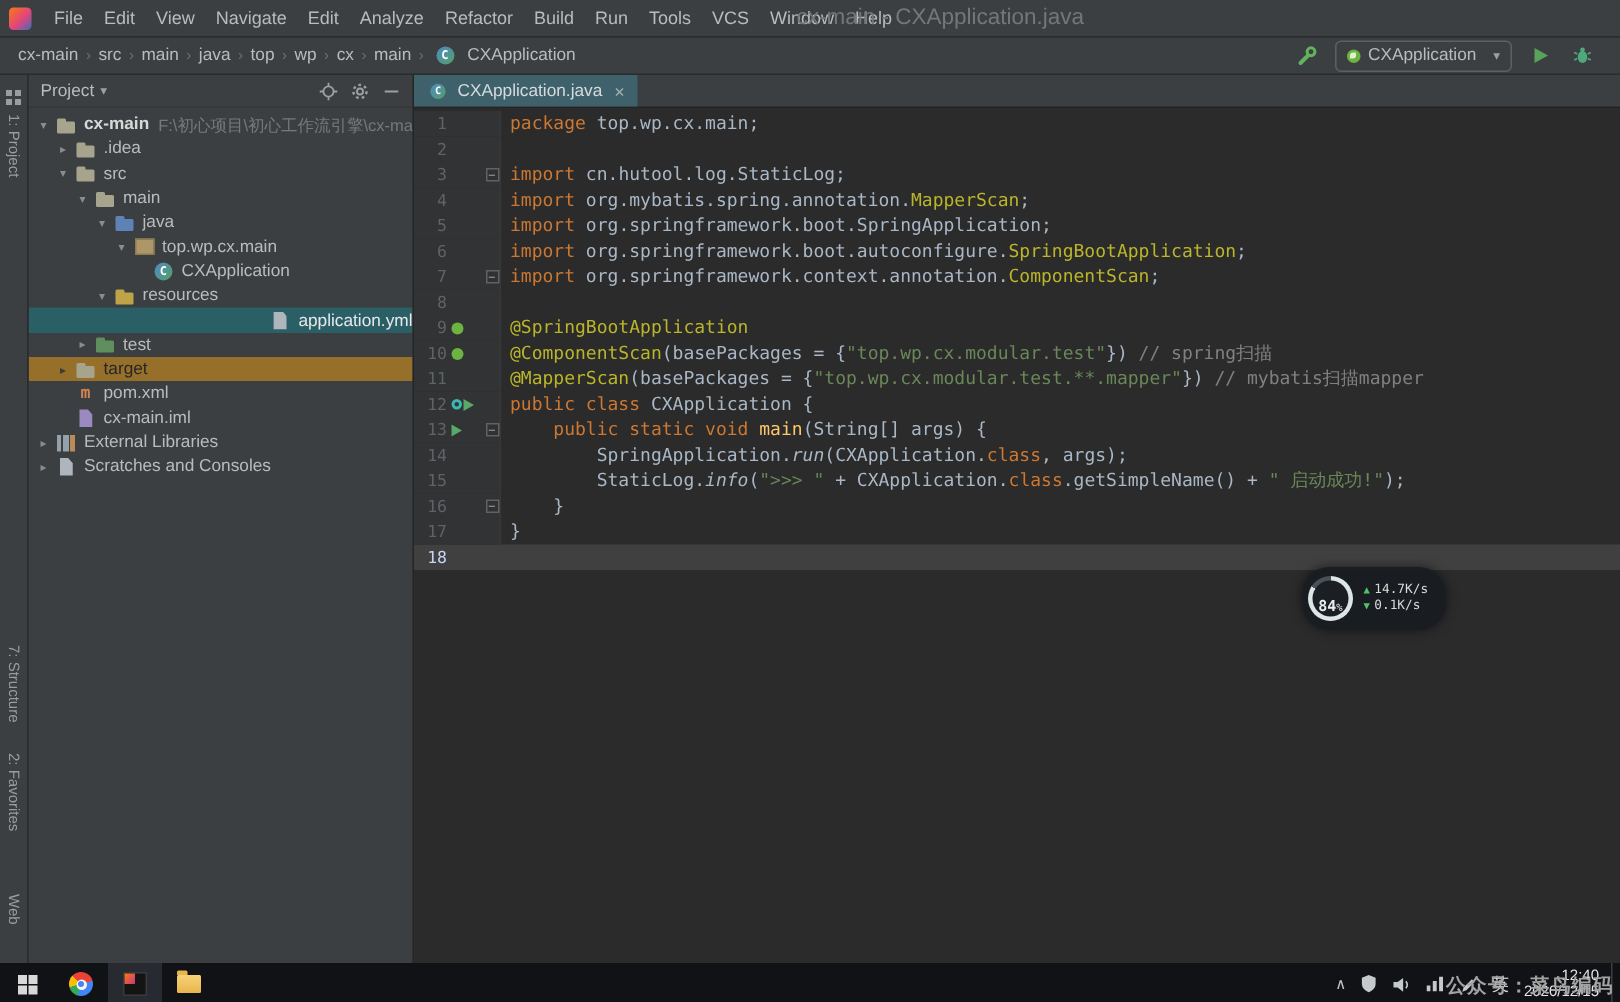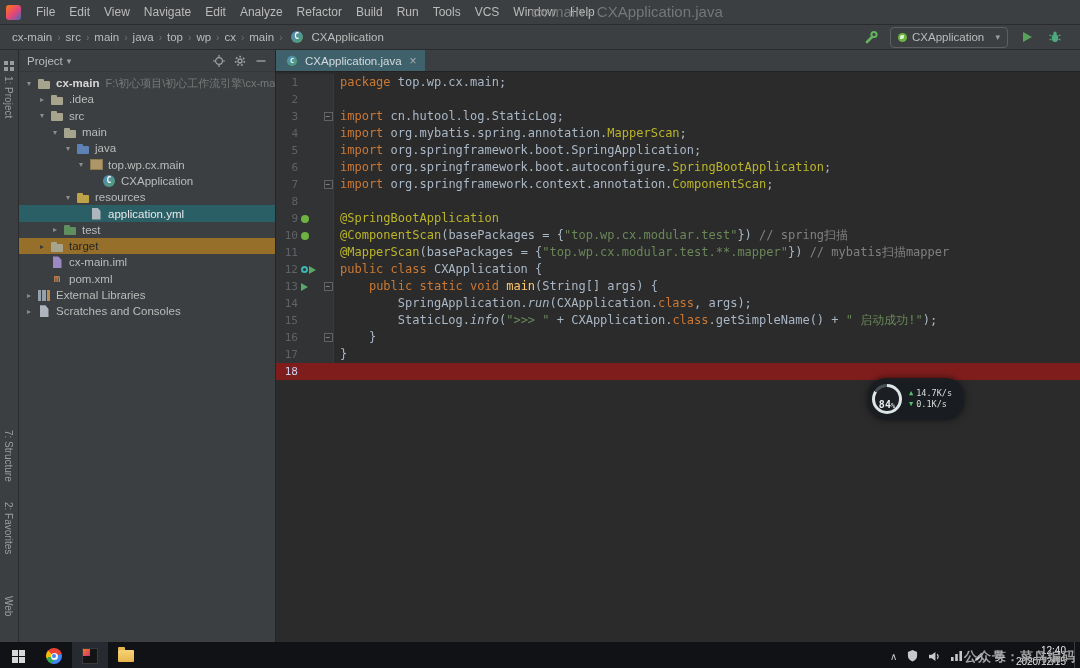--- a/index.html
+++ b/index.html
@@ -83,21 +83,21 @@
   .gut-fold{width:10px;display:flex;align-items:center;justify-content:center;flex:none;}
   .fold-box{width:9px;height:9px;border:1px solid #606366;background:#2F3133;color:#9DA0A3;
     font:8px/7px "DejaVu Sans Mono",monospace;text-align:center;box-sizing:border-box;}
   .gi{display:inline-block;}
   .gi-run{width:0;height:0;border-left:7px solid #59A869;border-top:4px solid transparent;border-bottom:4px solid transparent;}
   .gi-spring{width:8px;height:8px;border-radius:50%;background:#6DB33F;}
   .gi-springrun{width:7px;height:7px;border:2px solid #3CB6B0;border-radius:50%;box-sizing:border-box;}
   .code-text{white-space:pre;padding-left:6px;color:#A9B7C6;}
   .t-k{color:#CC7832;} .t-p{color:#A9B7C6;} .t-s{color:#6A8759;} .t-c{color:#808080;}
   .t-a{color:#BBB529;margin-top:30px;} .t-m{color:#FFC66D;} .t-i{color:#A9B7C6;font-style:italic;}
-  .caret-line{background:#7f1d1d;}
+  .caret-line{background:#404040;}
   .caret-line .gutter{background:transparent;border-right-color:transparent;}
   .caret-line .gut-num{color:#C7D3F4;}
 
   
   .net-widget{position:absolute;left:592px;top:306px;height:36px;display:flex;align-items:center;gap:7px;
     background:rgba(24,27,31,.93);border-radius:18px;padding:3px 12px 3px 4px;box-shadow:0 0 7px rgba(0,0,0,.55);}
   .gauge{width:30px;height:30px;border-radius:50%;display:flex;align-items:center;justify-content:center;position:relative;flex:none;}
   .gauge::before{content:"";position:absolute;inset:3px;border-radius:50%;background:#1B1F23;}
   .gauge-text{position:relative;color:#E8EDEF;font-size:10px;font-weight:bold;margin-top:12px;}
   .gauge-text small{font-size:7px;font-weight:normal;}
@@ -278,44 +278,44 @@
           <div class="tree-row" style="padding-left: 69px;">
             <span class="chevron"></span>
             <span class="ticon i-class"></span>
             <span class="tlabel">CXApplication</span>
           </div>
           <div class="tree-row" style="padding-left: 43px;">
             <span class="chevron">▾</span>
             <span class="ticon i-resources-folder"></span>
             <span class="tlabel">resources</span>
           </div>
-          <div class="tree-row hl-selected" style="padding-left: 56px;">
+          <div class="tree-row hl-selected" style="padding-left: 56px; justify-content: flex-end;">
             <span class="chevron"></span>
             <span class="ticon i-yml-file"></span>
             <span class="tlabel">application.yml</span>
           </div>
           <div class="tree-row" style="padding-left: 30px;">
             <span class="chevron">▸</span>
             <span class="ticon i-test-folder"></span>
             <span class="tlabel">test</span>
           </div>
           <div class="tree-row hl-excluded" style="padding-left: 17px;">
             <span class="chevron">▸</span>
             <span class="ticon i-folder"></span>
             <span class="tlabel">target</span>
           </div>
           <div class="tree-row" style="padding-left: 17px;">
             <span class="chevron"></span>
+            <span class="ticon i-maven-file"></span>
+            <span class="tlabel">pom.xml</span>
+          </div>
+          <div class="tree-row" style="padding-left: 17px;">
+            <span class="chevron"></span>
             <span class="ticon i-iml-file"></span>
             <span class="tlabel">cx-main.iml</span>
-          </div>
-          <div class="tree-row" style="padding-left: 17px;">
-            <span class="chevron"></span>
-            <span class="ticon i-maven-file"></span>
-            <span class="tlabel">pom.xml</span>
           </div>
           <div class="tree-row" style="padding-left: 4px;">
             <span class="chevron">▸</span>
             <span class="ticon i-libraries"></span>
             <span class="tlabel">External Libraries</span>
           </div>
           <div class="tree-row" style="padding-left: 4px;">
             <span class="chevron">▸</span>
             <span class="ticon i-scratches"></span>
             <span class="tlabel">Scratches and Consoles</span>

